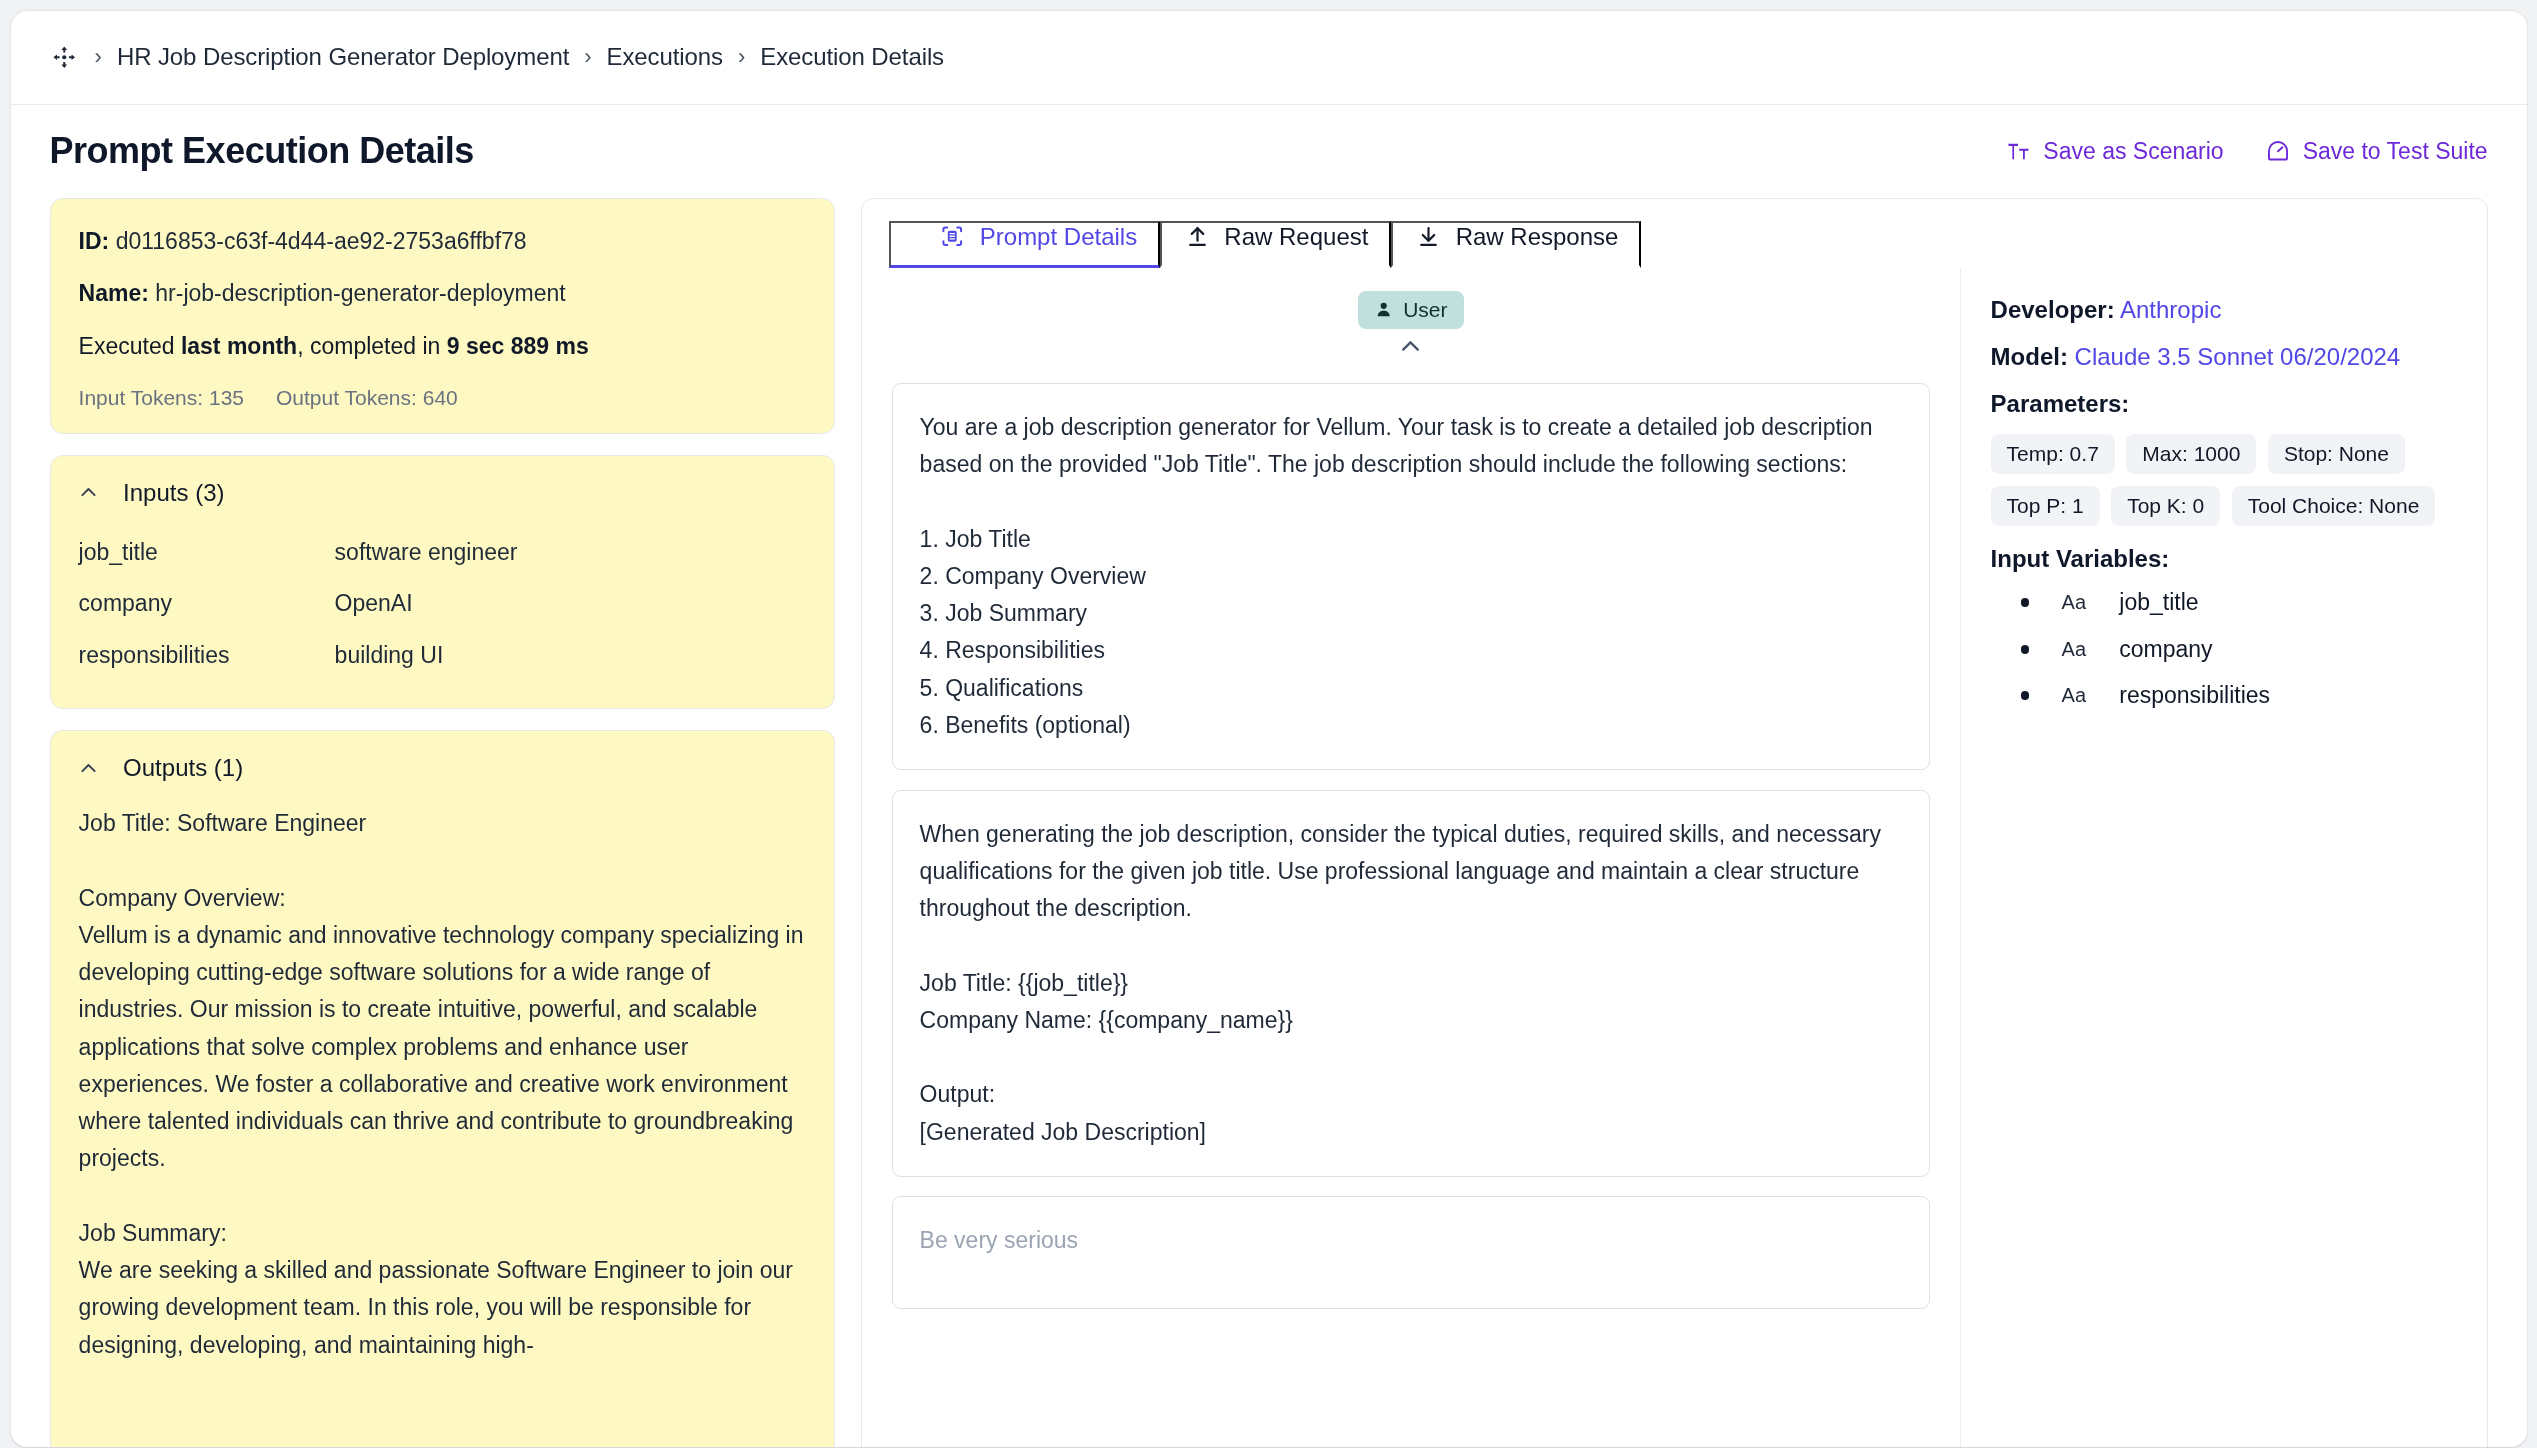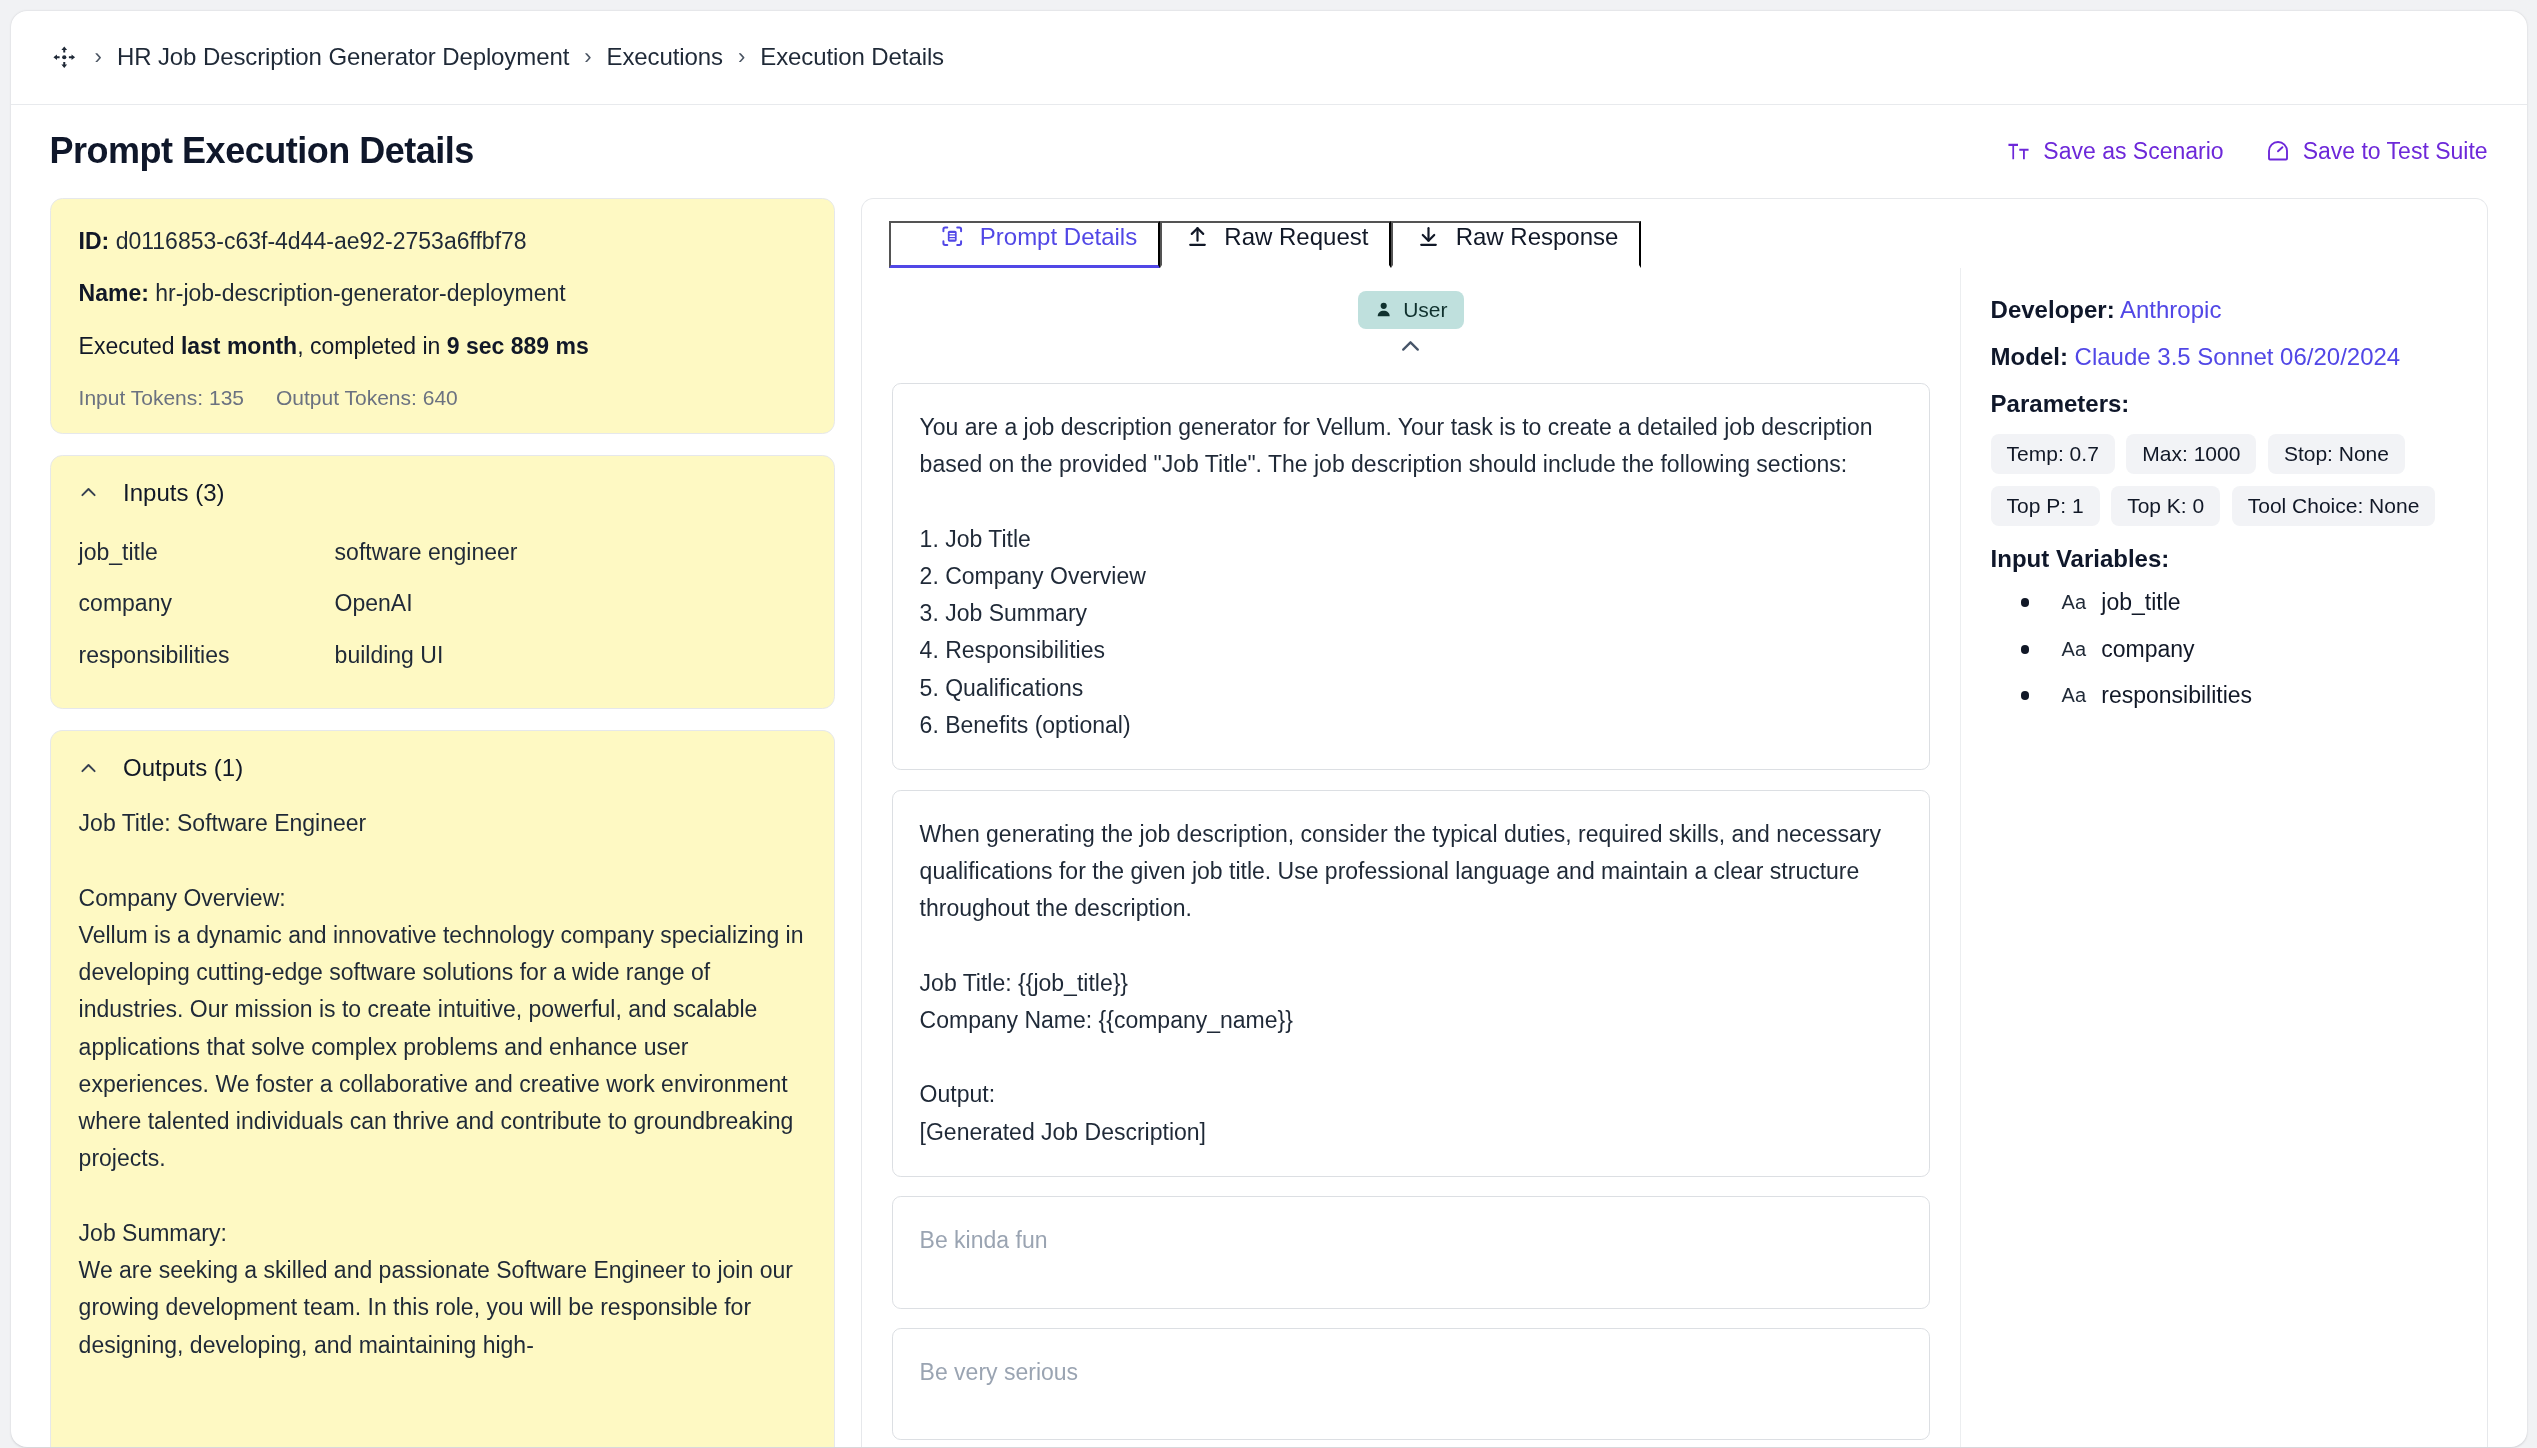--- a/index.html
+++ b/index.html
@@ -268,21 +268,21 @@
   .var-item {
     display: flex; align-items: center; gap: 0;
     font-size: 23px; color: #111827;
     margin-bottom: 19.4px;
   }
   .var-bullet {
     width: 8.8px; height: 8.8px; border-radius: 50%;
     background: #111827; flex: 0 0 8.8px; margin-right: 32px;
   }
   .var-aa {
-    font-size: 20px; color: #1f2937; margin-right: 15px;
+    font-size: 20px; color: #1f2937; margin-right: 33px;
     letter-spacing: 0.2px;
   }
 </style>
 </head>
 <body>
 
 <div class="app-shell">
 
   <div class="breadcrumb-bar">
     <span class="bc-home-icon">
@@ -459,21 +459,20 @@
 4. Responsibilities
 5. Qualifications
 6. Benefits (optional)</div>
           <div class="msg-box">When generating the job description, consider the typical duties, required skills, and necessary qualifications for the given job title. Use professional language and maintain a clear structure throughout the description.
 
 Job Title: {{job_title}}
 Company Name: {{company_name}}
 
 Output:
 [Generated Job Description]</div>
-          <div class="msg-box placeholder">Be kinda fun</div>
           <div class="msg-box placeholder">Be very serious</div>
         </div>
 
         <div class="meta-col">
           <div class="meta-line">
             <b>Developer:</b>
             <span class="meta-link">Anthropic</span>
           </div>
           <div class="meta-line">
             <b>Model:</b>

